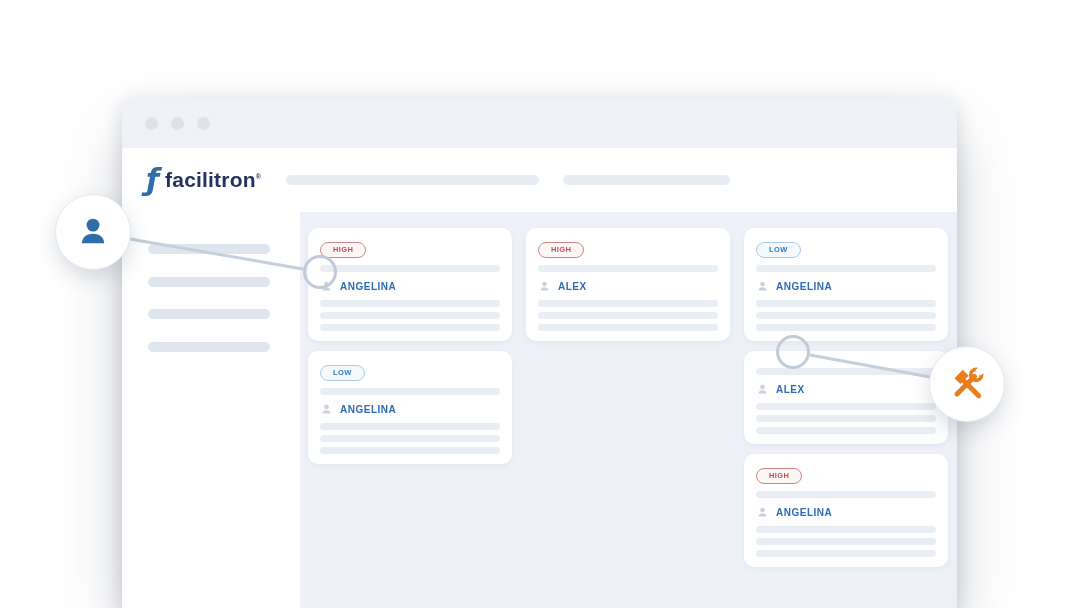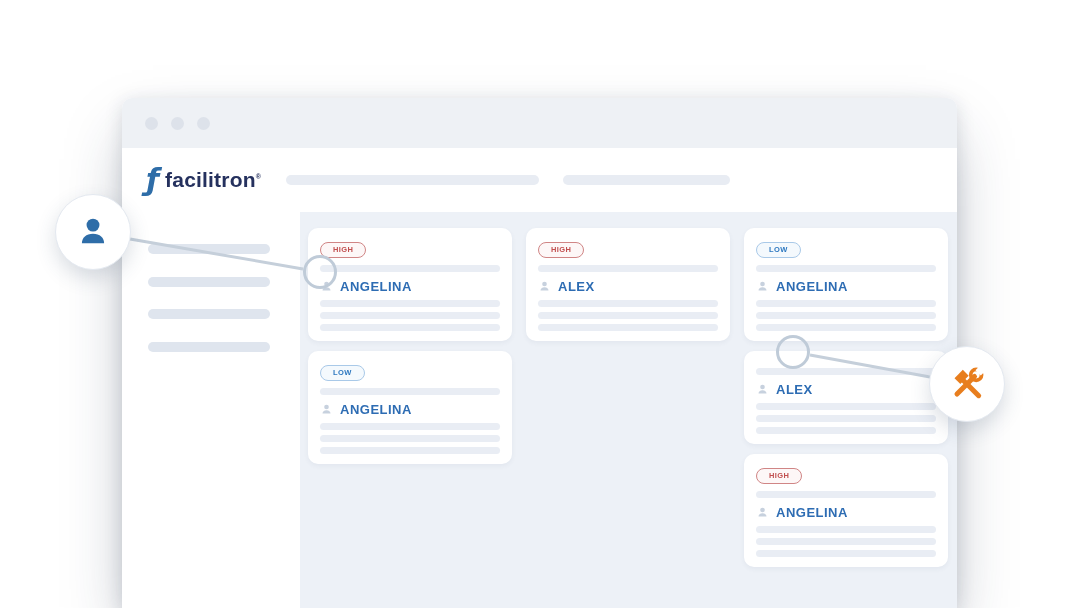--- a/index.html
+++ b/index.html
@@ -39,21 +39,21 @@
   .badge{display:inline-block;padding:3px 12px;border-radius:9px;
          font-size:7.5px;font-weight:bold;letter-spacing:.4px;
          border:1.5px solid transparent;line-height:8px;}
   .bar{height:7px;border-radius:4px;background:#e9edf4;}
   .bar.b1{margin-top:7px;}
   .bar.b2{margin-top:7px;}
   .bar.b3{margin-top:5px;}
   .bar.b4{margin-top:5px;}
   .name-row{margin-top:8px;height:13px;display:flex;align-items:center;gap:7px;}
   .avatar-ic{width:13px;height:13px;flex:0 0 auto;}
-  .name{font-size:13px;font-weight:bold;letter-spacing:.5px;color:#2d6cb3;}
+  .name{font-size:10px;font-weight:bold;letter-spacing:.5px;color:#2d6cb3;}
 
   
   .overlay{position:absolute;left:0;top:0;width:1080px;height:608px;pointer-events:none;}
   .mag-ring{position:absolute;width:34px;height:34px;border-radius:50%;
             border:3px solid #bfcbd8;}
   .ring-avatar{left:303px;top:255px;}
   .ring-badge{left:776px;top:335px;}
   .callout{position:absolute;width:76px;height:76px;border-radius:50%;background:#ffffff;
            border:1px solid #e4e9f0;box-shadow:0 8px 20px rgba(50,70,100,.18);
            display:flex;align-items:center;justify-content:center;}

